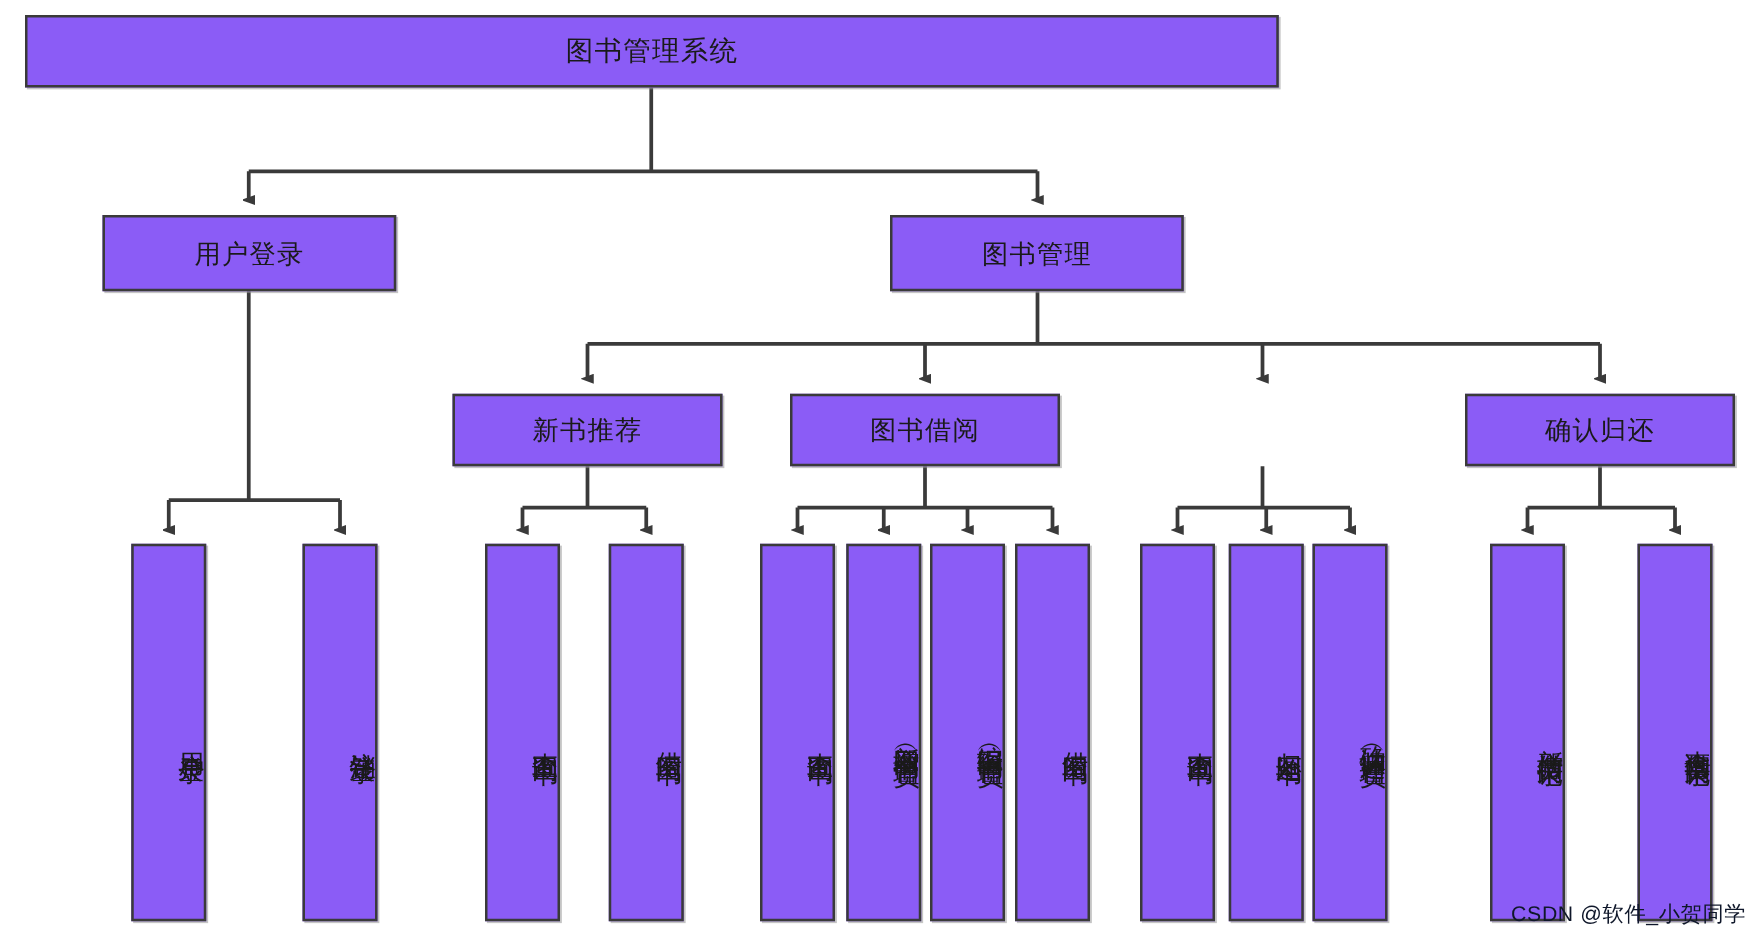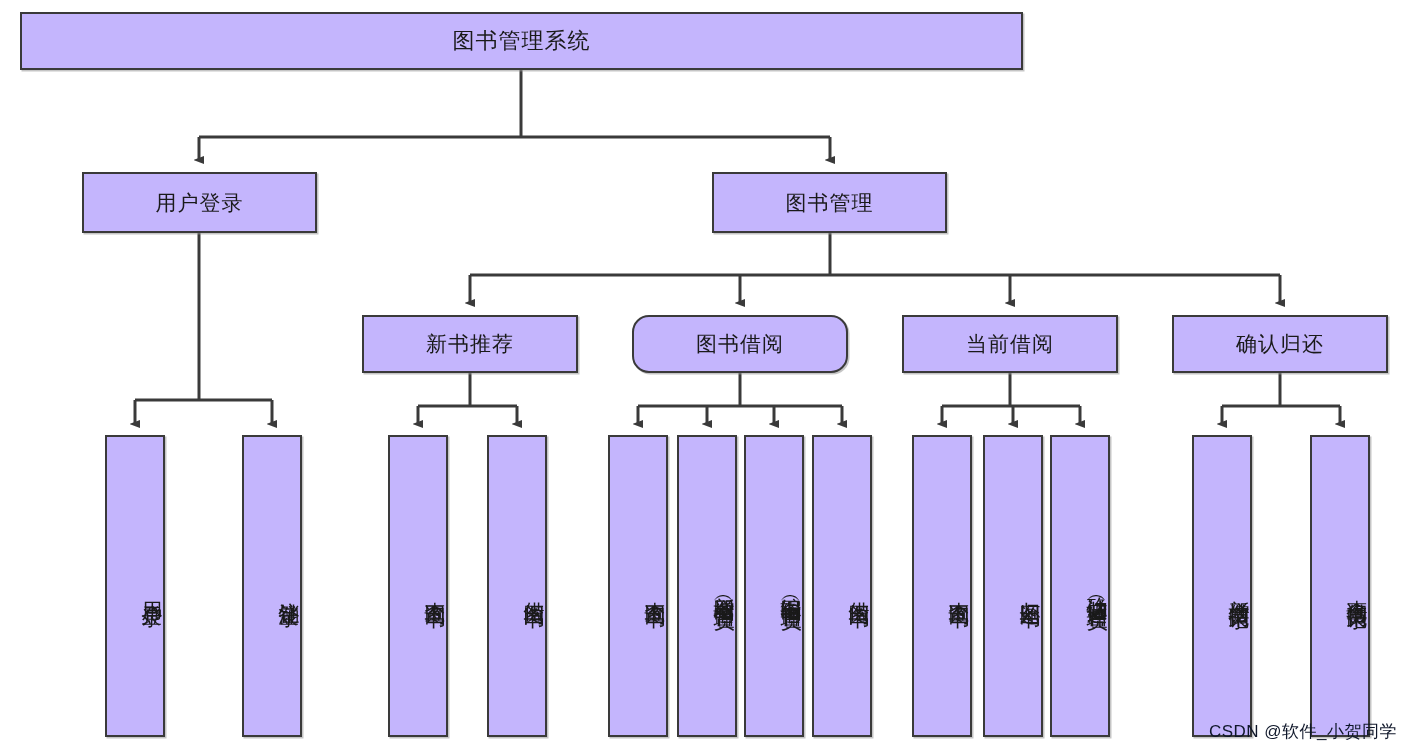--- a/index.html
+++ b/index.html
@@ -9,21 +9,21 @@
     font-family:"Liberation Sans","DejaVu Sans",sans-serif;
     overflow:hidden;
     position:relative;
   }
   #diagram-root{position:absolute;left:0;top:0;width:1405px;height:747px;}
   #edges{position:absolute;left:0;top:0;width:1405px;height:747px;}
 
   .node{
     position:absolute;
     box-sizing:border-box;
-    background:#c4b5fd;
+    background:#8b5cf6;
     border:2.5px solid #3a3a3a;
     display:flex;
     align-items:center;
     justify-content:center;
     color:#1a1a1a;
     box-shadow:1.5px 1.5px 0 rgba(150,150,150,0.55);
   }
   .node.h{
     font-size:21px;
     letter-spacing:1px;
@@ -113,25 +113,22 @@
   <div class="node h" style="left:82px;top:172px;width:235px;height:61px;">
     <span>用户登录</span>
   </div>
   <div class="node h" style="left:712px;top:172px;width:235px;height:61px;text-align:right;">
     <span>图书管理</span>
   </div>
 
   <div class="node h" style="left:362px;top:315px;width:216px;height:58px;">
     <span>新书推荐</span>
   </div>
-  <div class="node h" style="left:632px;top:315px;width:216px;height:58px;border-radius:17px;">
+  <div class="node h" style="left:632px;top:315px;width:216px;height:58px;">
     <span>图书借阅</span>
-  </div>
-  <div class="node h" style="left:902px;top:315px;width:216px;height:58px;">
-    <span>当前借阅</span>
   </div>
   <div class="node h" style="left:1172px;top:315px;width:216px;height:58px;">
     <span>确认归还</span>
   </div>
 
   <div class="node v" style="left:105px;top:435px;width:60px;height:302px;">
     <span>用户登录</span>
   </div>
   <div class="node v" style="left:242px;top:435px;width:60px;height:302px;">
     <span>注销登录</span>

